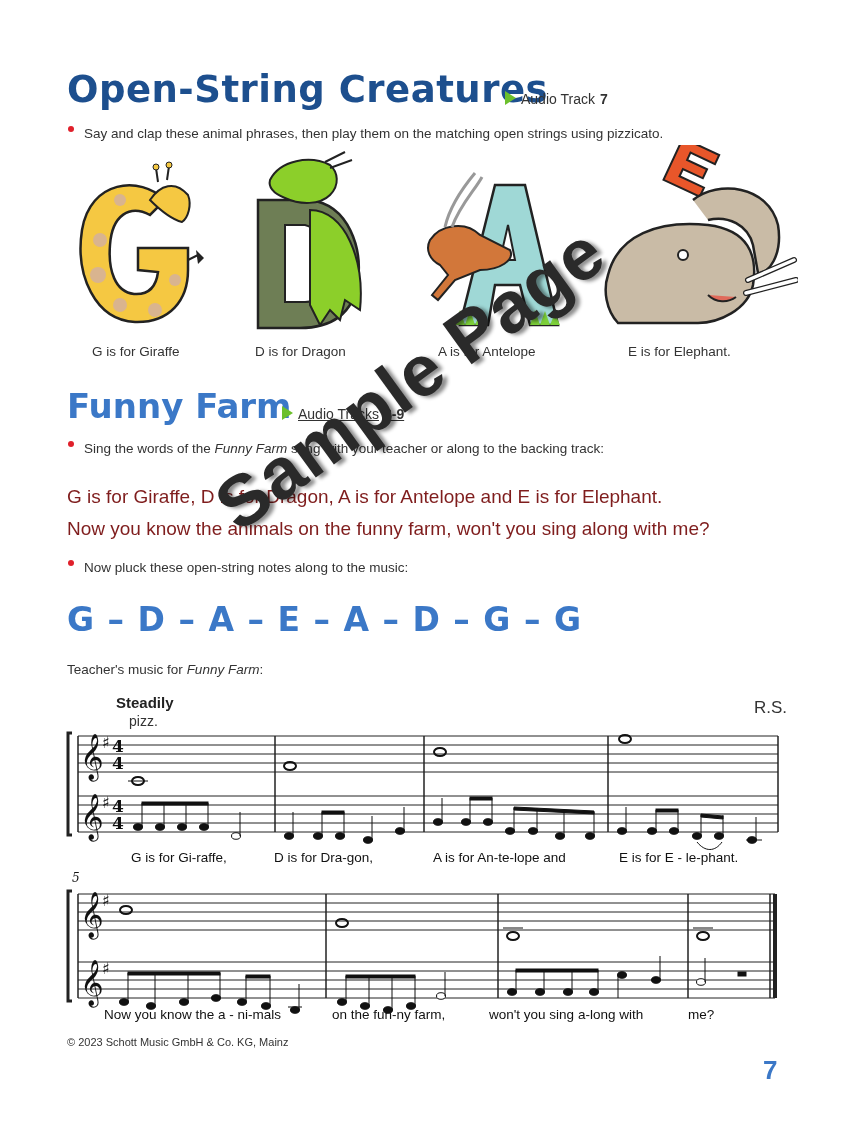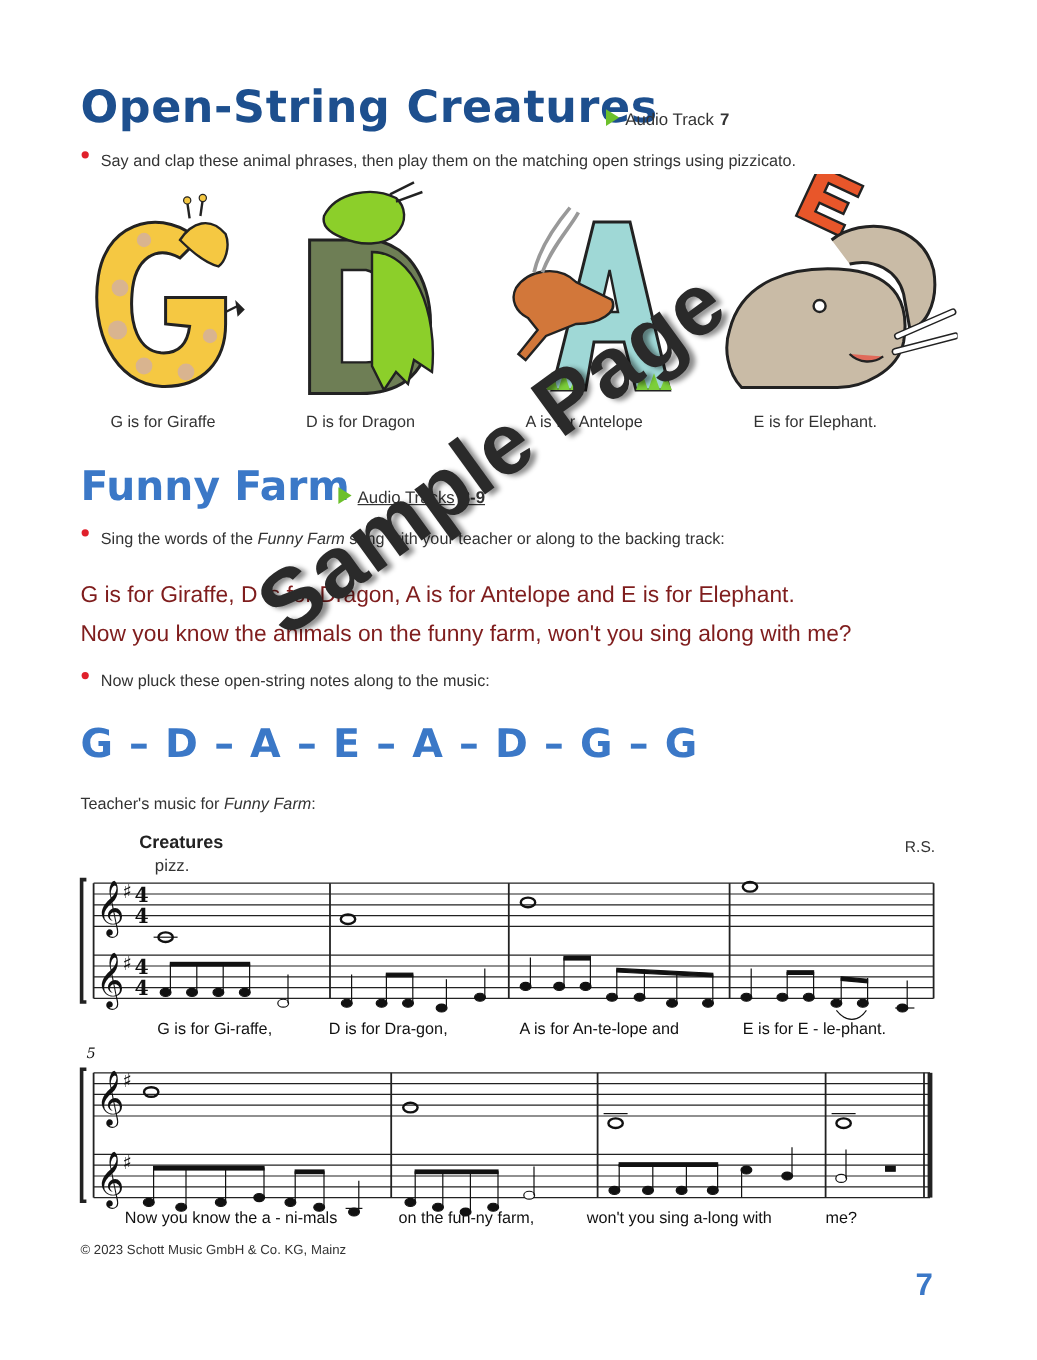--- a/index.html
+++ b/index.html
@@ -49,21 +49,21 @@
       font-family: "Liberation Sans", sans-serif;
       font-size: 19px; color: #7f1d1d; white-space: nowrap;
     }
     .notes {
       font-family: "DejaVu Sans", sans-serif;
       font-weight: bold; font-size: 33px; color: #3b78c7;
       letter-spacing: 1px; white-space: nowrap;
     }
     .small {
       font-family: "Liberation Sans", sans-serif;
-      font-size: 13px; color: #333; white-space: nowrap;
+      font-size: 17px; color: #333; white-space: nowrap;
     }
     .lyric {
       font-family: "Liberation Sans", sans-serif;
       font-size: 13.5px; color: #111; white-space: nowrap;
     }
     .score-svg { position: absolute; left: 0; top: 0; }
     .watermark {
       position: absolute;
       left: 200px; top: 480px;
       transform: rotate(-36deg);
@@ -168,21 +168,21 @@
   <span class="dot"></span>
   <span>Now pluck these open-string notes along to the music:</span>
 </div>
 
 <div class="abs notes" style="left:67px; top:600px;">G – D – A – E – A – D – G – G</div>
 
 <div class="abs small" style="left:67px; top:662px; font-size:13.5px;">
   <span>Teacher's music for </span><em>Funny Farm</em><span>:</span>
 </div>
 
-<div class="abs" style="left:116px; top:694px; font-family:'Liberation Sans',sans-serif; font-weight:bold; font-size:15px;">Creatures</div>
+<div class="abs" style="left:116px; top:694px; font-family:'Liberation Sans',sans-serif; font-weight:bold; font-size:15px;">Steadily</div>
 <div class="abs small" style="left:129px; top:713px; font-size:14px;">pizz.</div>
 <div class="abs small" style="left:754px; top:698px;">R.S.</div>
 
 <svg class="score-svg" width="864" height="1133">
   <g stroke="#222" stroke-width="1" fill="none">
 
     <g>
       <line x1="78" y1="736" x2="778" y2="736"></line>
         <line x1="78" y1="745" x2="778" y2="745"></line>
       <line x1="78" y1="754" x2="778" y2="754"></line>

